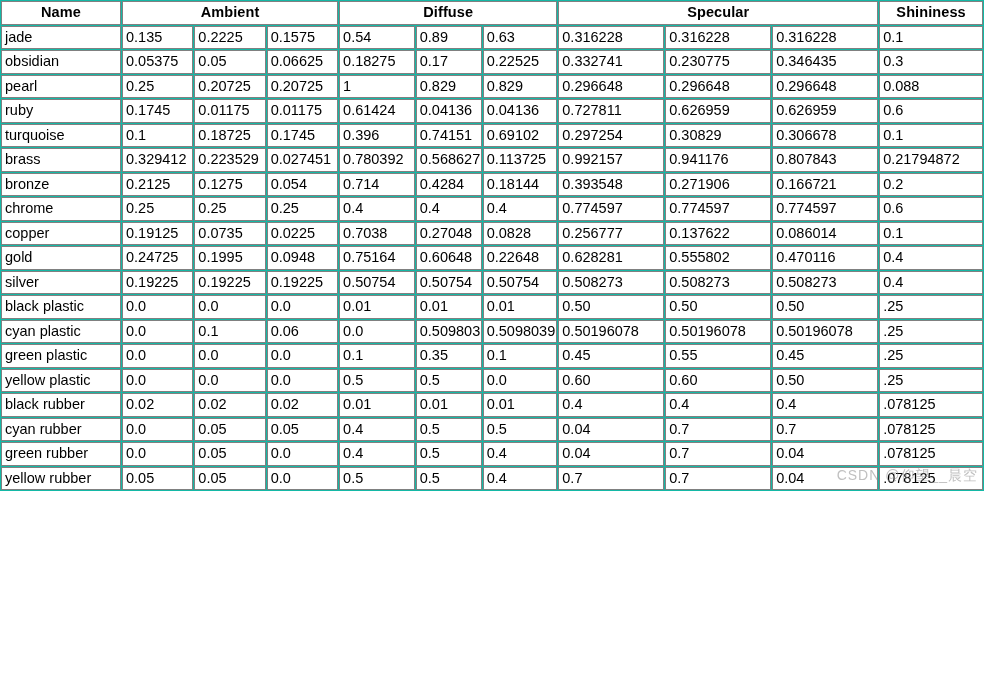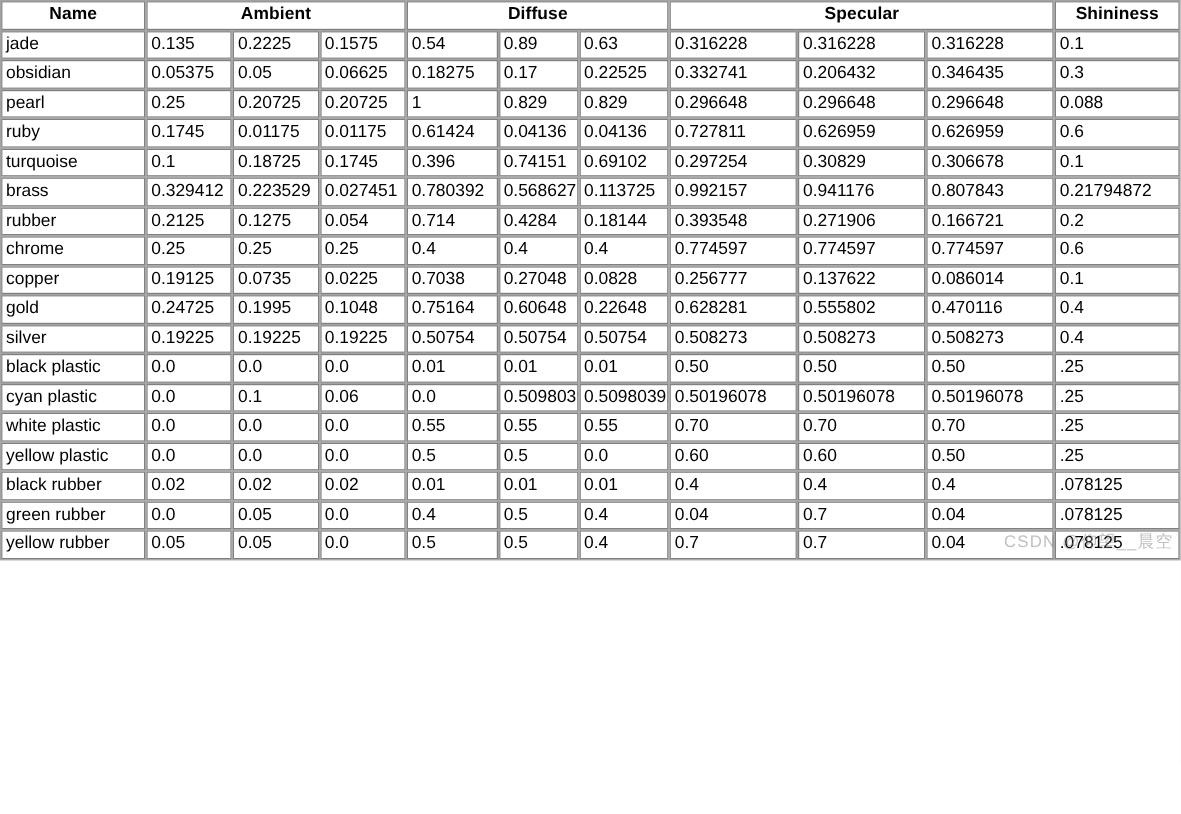--- a/index.html
+++ b/index.html
@@ -18,21 +18,21 @@
   .table-wrap {
     width: 984px;
     position: relative;
   }
 
   table.material-table {
     border-collapse: separate;
     border-spacing: 1px 1px;
     width: 984px;
     table-layout: fixed;
-    background: #a3a3a3;
+    background: #14b8a6;
   }
 
   table.material-table th,
   table.material-table td {
     border: 1px solid #808080;
     background: #ffffff;
     font-size: 14.5px;
     line-height: 1.0;
     height: 23px;
     box-sizing: border-box;
@@ -120,21 +120,21 @@
         </tr>
         <tr>
           <td>obsidian</td>
           <td>0.05375</td>
           <td>0.05</td>
           <td>0.06625</td>
           <td>0.18275</td>
           <td>0.17</td>
           <td>0.22525</td>
           <td>0.332741</td>
-          <td>0.206432</td>
+          <td>0.230775</td>
           <td>0.346435</td>
           <td>0.3</td>
         </tr>
         <tr>
           <td>pearl</td>
           <td>0.25</td>
           <td>0.20725</td>
           <td>0.20725</td>
           <td>1</td>
           <td>0.829</td>
@@ -177,21 +177,21 @@
           <td>0.027451</td>
           <td>0.780392</td>
           <td>0.568627</td>
           <td>0.113725</td>
           <td>0.992157</td>
           <td>0.941176</td>
           <td>0.807843</td>
           <td>0.21794872</td>
         </tr>
         <tr>
-          <td>rubber</td>
+          <td>bronze</td>
           <td>0.2125</td>
           <td>0.1275</td>
           <td>0.054</td>
           <td>0.714</td>
           <td>0.4284</td>
           <td>0.18144</td>
           <td>0.393548</td>
           <td>0.271906</td>
           <td>0.166721</td>
           <td>0.2</td>
@@ -219,21 +219,21 @@
           <td>0.0828</td>
           <td>0.256777</td>
           <td>0.137622</td>
           <td>0.086014</td>
           <td>0.1</td>
         </tr>
         <tr>
           <td>gold</td>
           <td>0.24725</td>
           <td>0.1995</td>
-          <td>0.1048</td>
+          <td>0.0948</td>
           <td>0.75164</td>
           <td>0.60648</td>
           <td>0.22648</td>
           <td>0.628281</td>
           <td>0.555802</td>
           <td>0.470116</td>
           <td>0.4</td>
         </tr>
         <tr>
           <td>silver</td>
@@ -268,30 +268,30 @@
           <td>0.06</td>
           <td>0.0</td>
           <td>0.50980392</td>
           <td>0.50980392</td>
           <td>0.50196078</td>
           <td>0.50196078</td>
           <td>0.50196078</td>
           <td>.25</td>
         </tr>
         <tr>
-          <td>white plastic</td>
-          <td>0.0</td>
-          <td>0.0</td>
-          <td>0.0</td>
+          <td>green plastic</td>
+          <td>0.0</td>
+          <td>0.0</td>
+          <td>0.0</td>
+          <td>0.1</td>
+          <td>0.35</td>
+          <td>0.1</td>
+          <td>0.45</td>
           <td>0.55</td>
-          <td>0.55</td>
-          <td>0.55</td>
-          <td>0.70</td>
-          <td>0.70</td>
-          <td>0.70</td>
+          <td>0.45</td>
           <td>.25</td>
         </tr>
         <tr>
           <td>yellow plastic</td>
           <td>0.0</td>
           <td>0.0</td>
           <td>0.0</td>
           <td>0.5</td>
           <td>0.5</td>
           <td>0.0</td>
@@ -307,20 +307,33 @@
           <td>0.02</td>
           <td>0.01</td>
           <td>0.01</td>
           <td>0.01</td>
           <td>0.4</td>
           <td>0.4</td>
           <td>0.4</td>
           <td>.078125</td>
         </tr>
         <tr>
+          <td>cyan rubber</td>
+          <td>0.0</td>
+          <td>0.05</td>
+          <td>0.05</td>
+          <td>0.4</td>
+          <td>0.5</td>
+          <td>0.5</td>
+          <td>0.04</td>
+          <td>0.7</td>
+          <td>0.7</td>
+          <td>.078125</td>
+        </tr>
+        <tr>
           <td>green rubber</td>
           <td>0.0</td>
           <td>0.05</td>
           <td>0.0</td>
           <td>0.4</td>
           <td>0.5</td>
           <td>0.4</td>
           <td>0.04</td>
           <td>0.7</td>
           <td>0.04</td>

